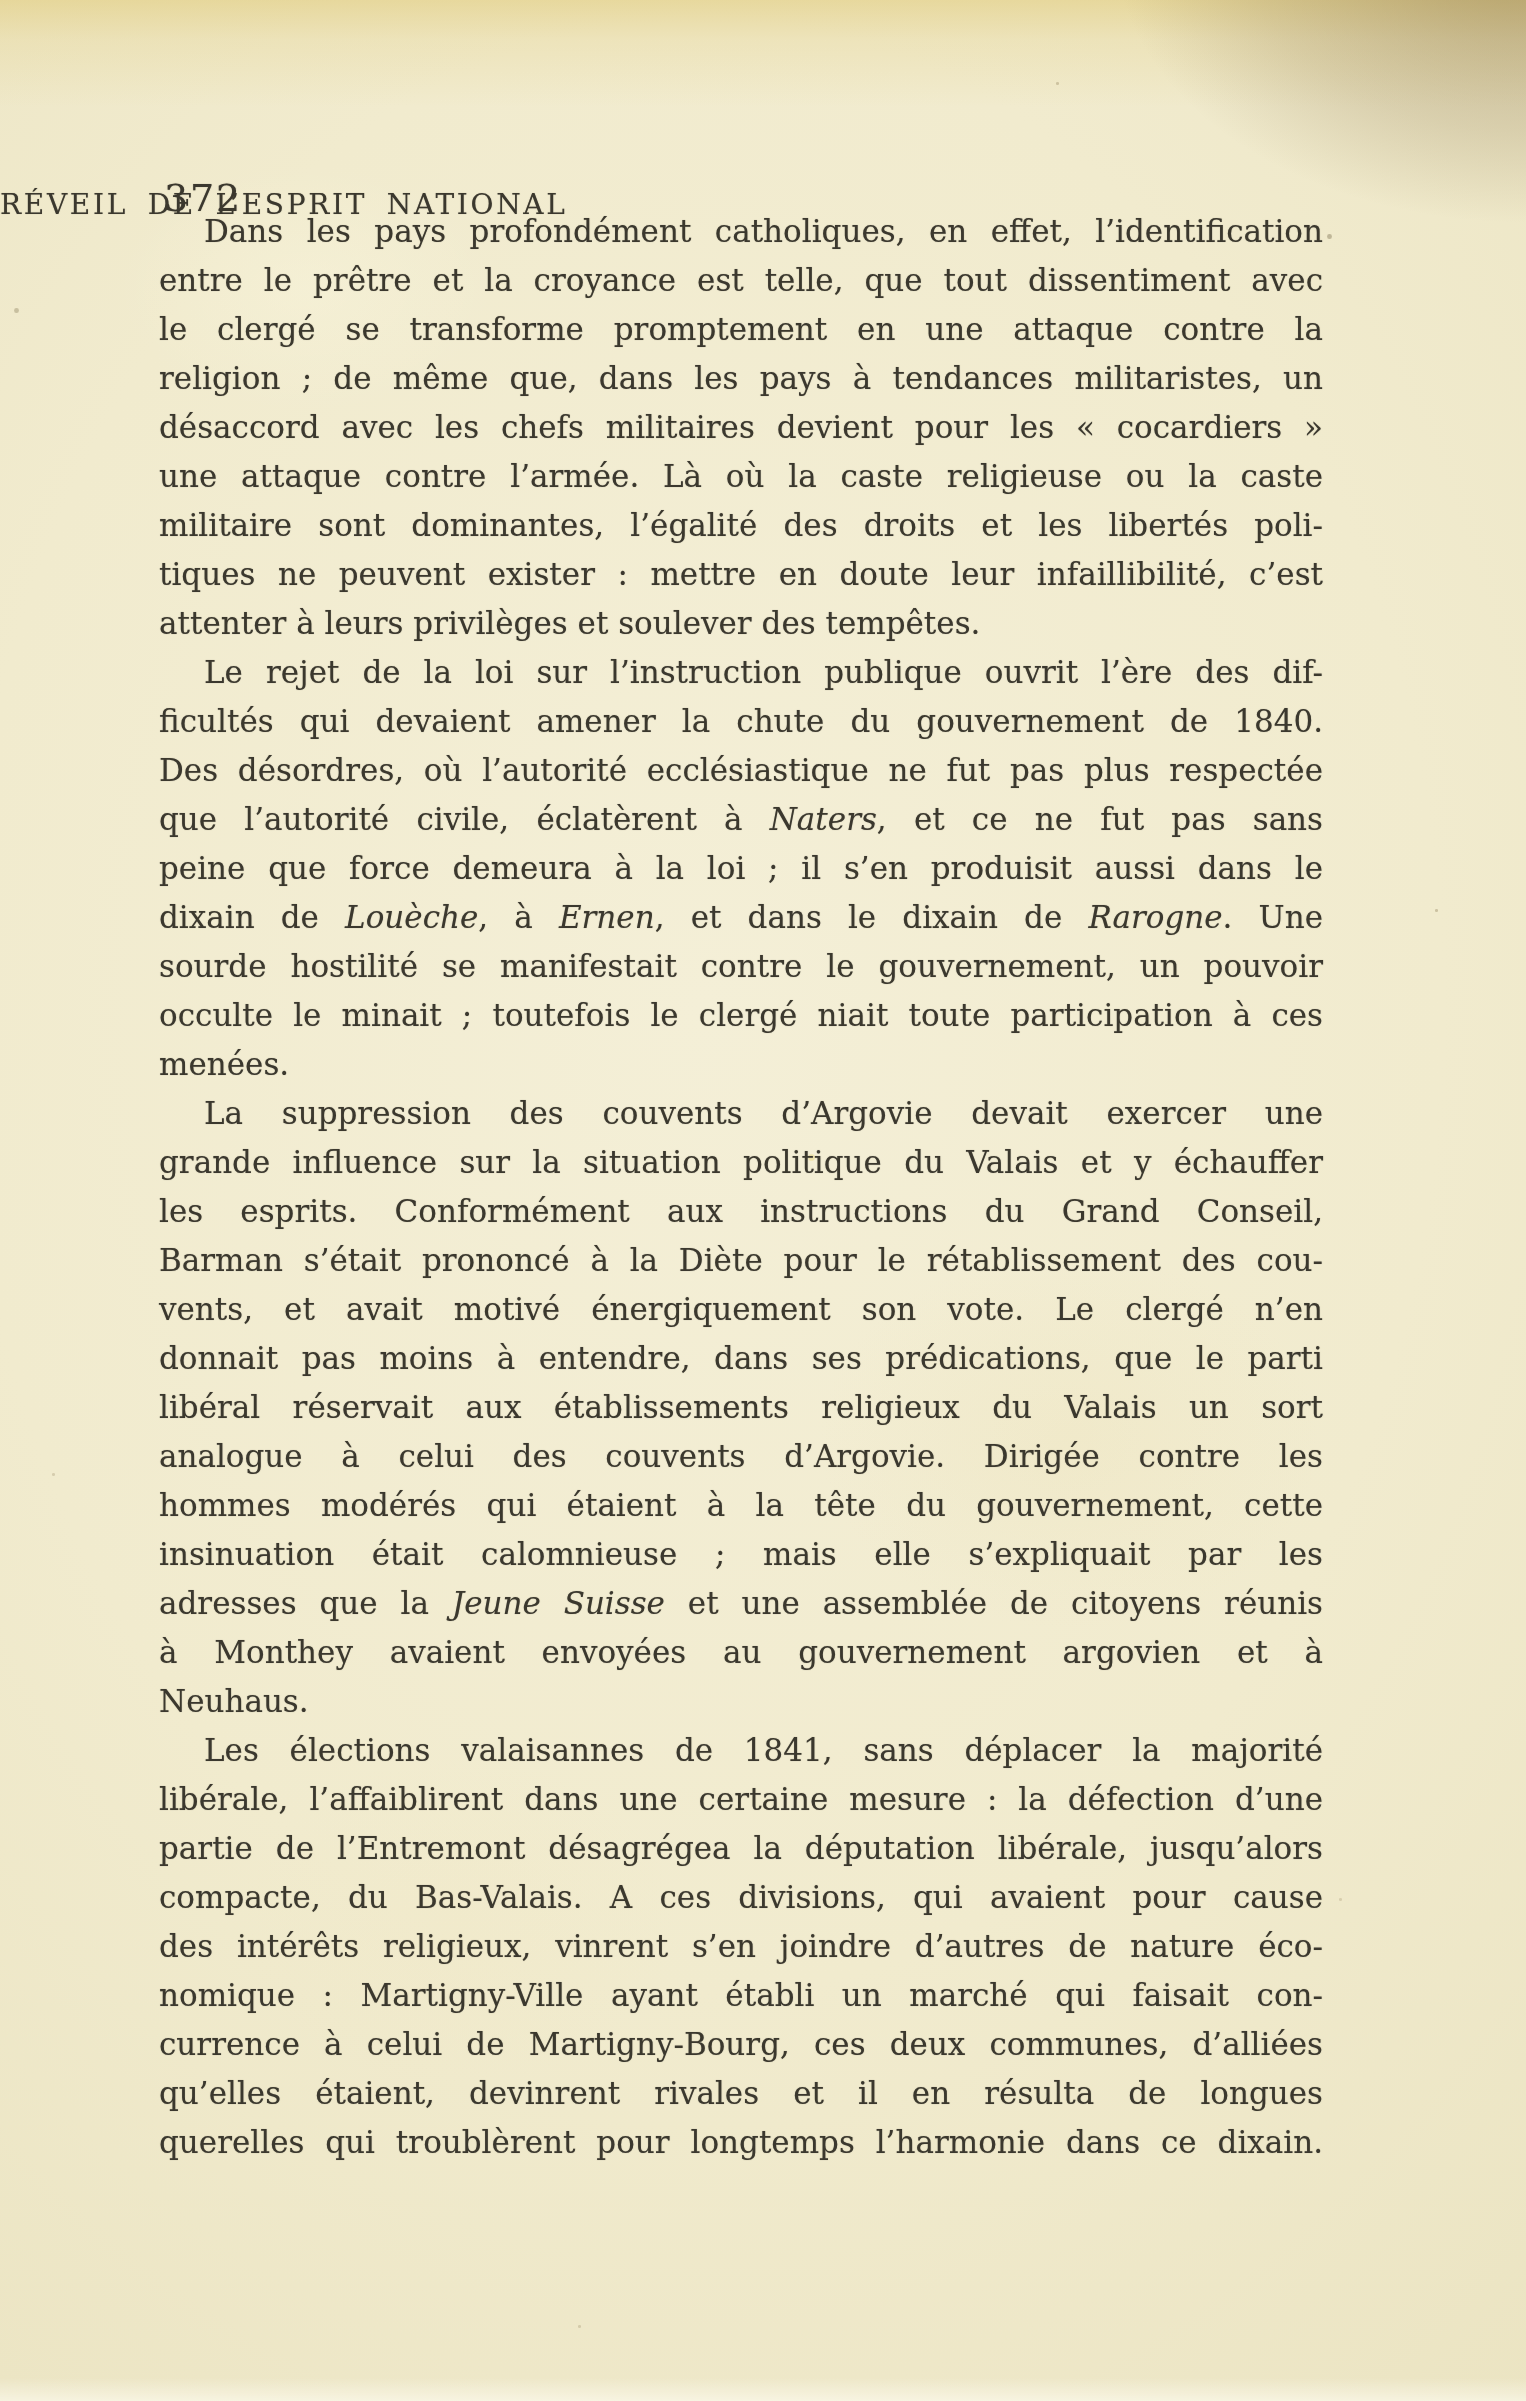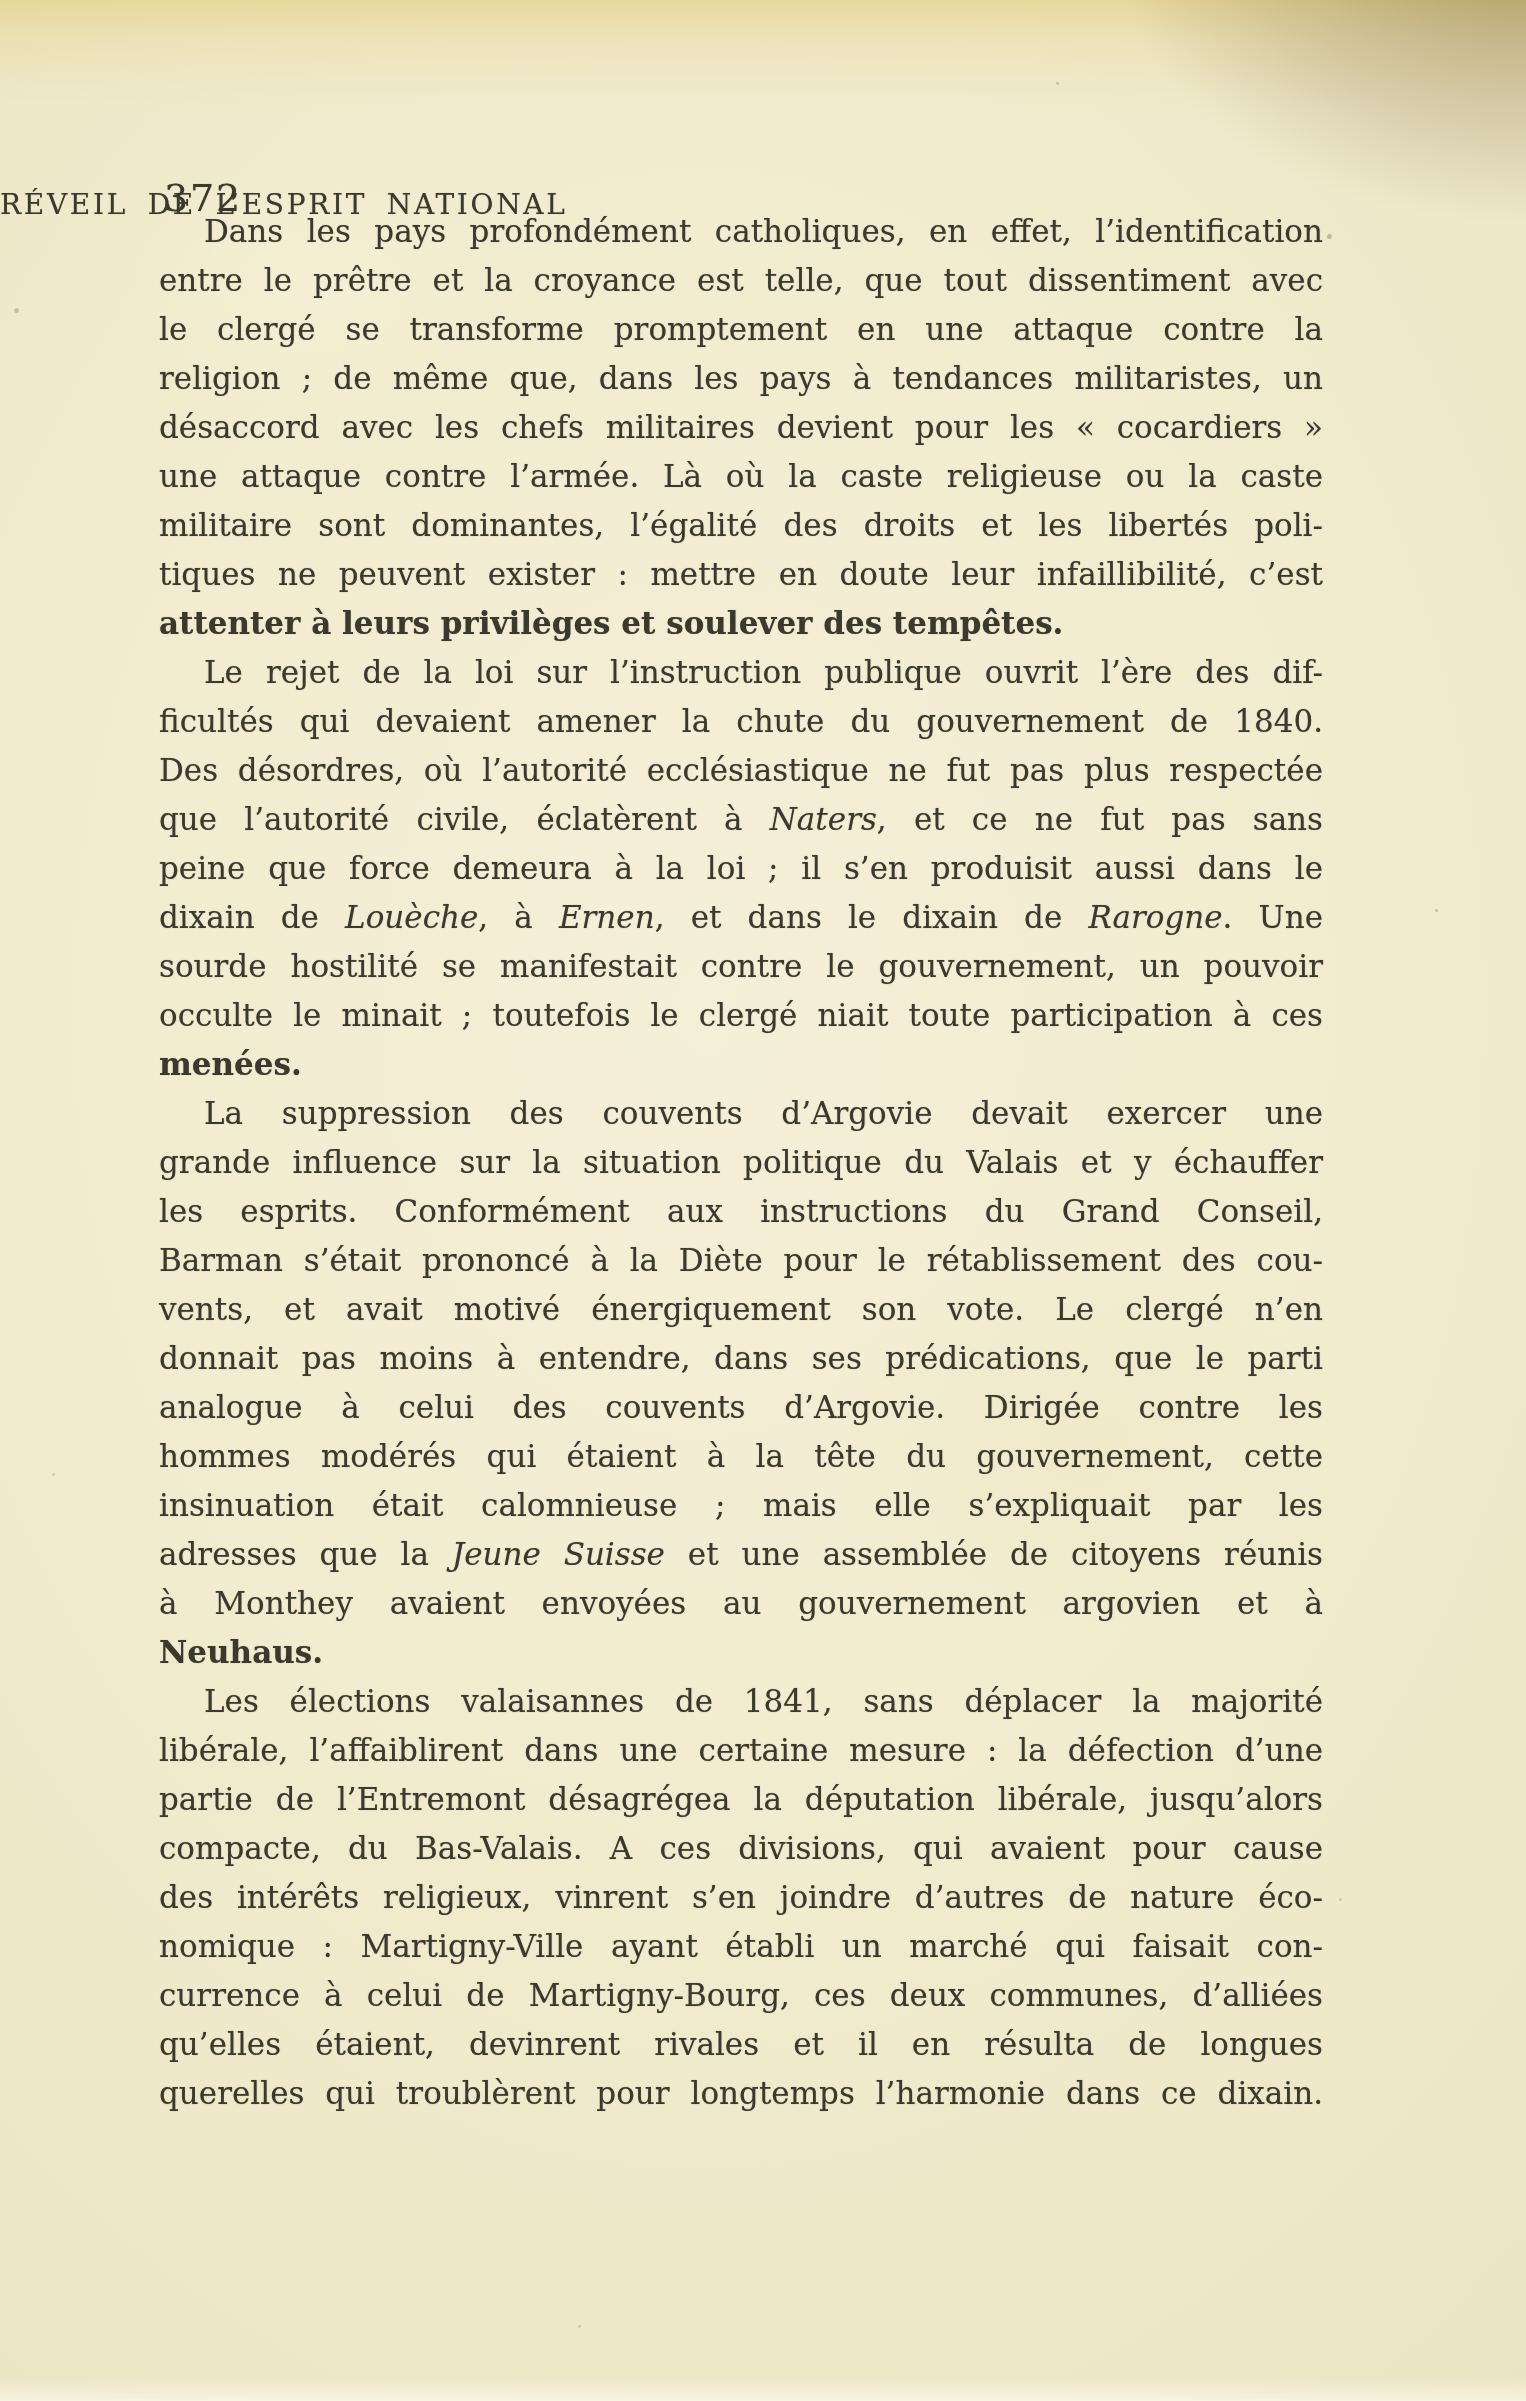--- a/index.html
+++ b/index.html
@@ -51,21 +51,21 @@
     font-size:31px;
     text-shadow:0 0 1.1px rgba(59,56,48,0.38);
   }
   .para{margin:0;}
   .line{
     line-height:49px;
     text-align:justify;
     text-align-last:justify;
     white-space:normal;
   }
-  .line.nofill{text-align-last:left;font-weight:bold;}
+  .line.nofill{text-align-last:left;}
   .line.first{text-indent:45px;}
   .it{font-style:italic;margin-top:25px;}
 </style>
 </head>
 <body>
 
 <div class="page">
   <div class="texture"></div>
   <div class="speck"></div>
 
@@ -97,20 +97,21 @@
         <div class="line"><span>occulte le minait ; toutefois le clergé niait toute participation à ces</span></div>
         <div class="line nofill"><span>menées.</span></div>
       </div>
       <div class="para">
         <div class="line first"><span>La suppression des couvents d’Argovie devait exercer une</span></div>
         <div class="line"><span>grande influence sur la situation politique du Valais et y échauffer</span></div>
         <div class="line"><span>les esprits. Conformément aux instructions du Grand Conseil,</span></div>
         <div class="line"><span>Barman s’était prononcé à la Diète pour le rétablissement des cou-</span></div>
         <div class="line"><span>vents, et avait motivé énergiquement son vote. Le clergé n’en</span></div>
         <div class="line"><span>donnait pas moins à entendre, dans ses prédications, que le parti</span></div>
+        <div class="line"><span>libéral réservait aux établissements religieux du Valais un sort</span></div>
         <div class="line"><span>analogue à celui des couvents d’Argovie. Dirigée contre les</span></div>
         <div class="line"><span>hommes modérés qui étaient à la tête du gouvernement, cette</span></div>
         <div class="line"><span>insinuation était calomnieuse ; mais elle s’expliquait par les</span></div>
         <div class="line"><span>adresses que la </span><span class="it">Jeune Suisse</span><span> et une assemblée de citoyens réunis</span></div>
         <div class="line"><span>à Monthey avaient envoyées au gouvernement argovien et à</span></div>
         <div class="line nofill"><span>Neuhaus.</span></div>
       </div>
       <div class="para">
         <div class="line first"><span>Les élections valaisannes de 1841, sans déplacer la majorité</span></div>
         <div class="line"><span>libérale, l’affaiblirent dans une certaine mesure : la défection d’une</span></div>

